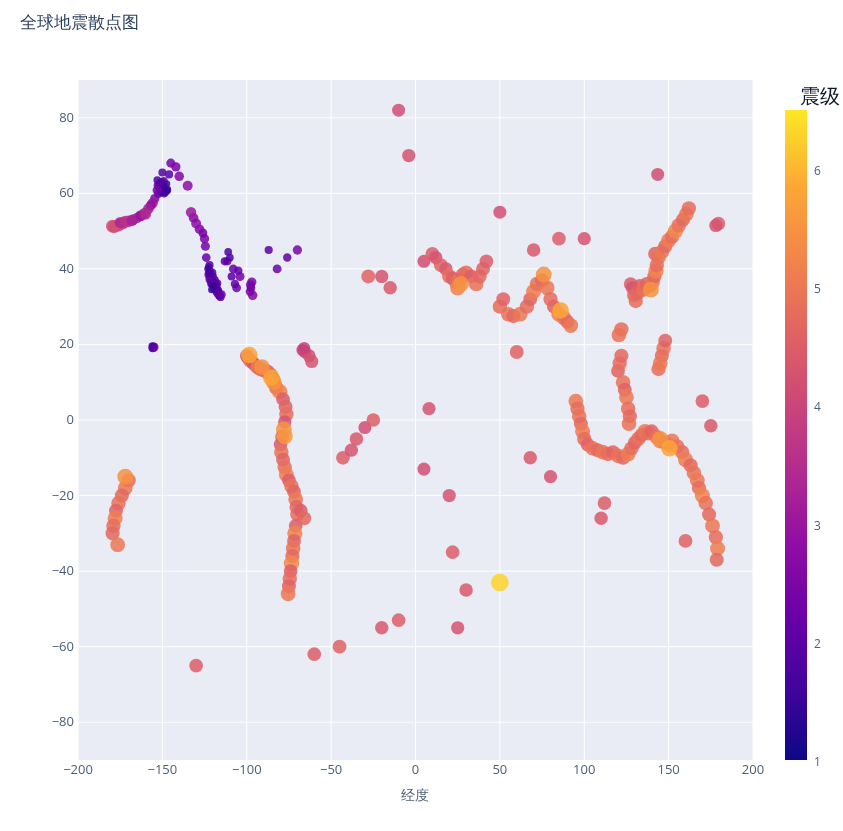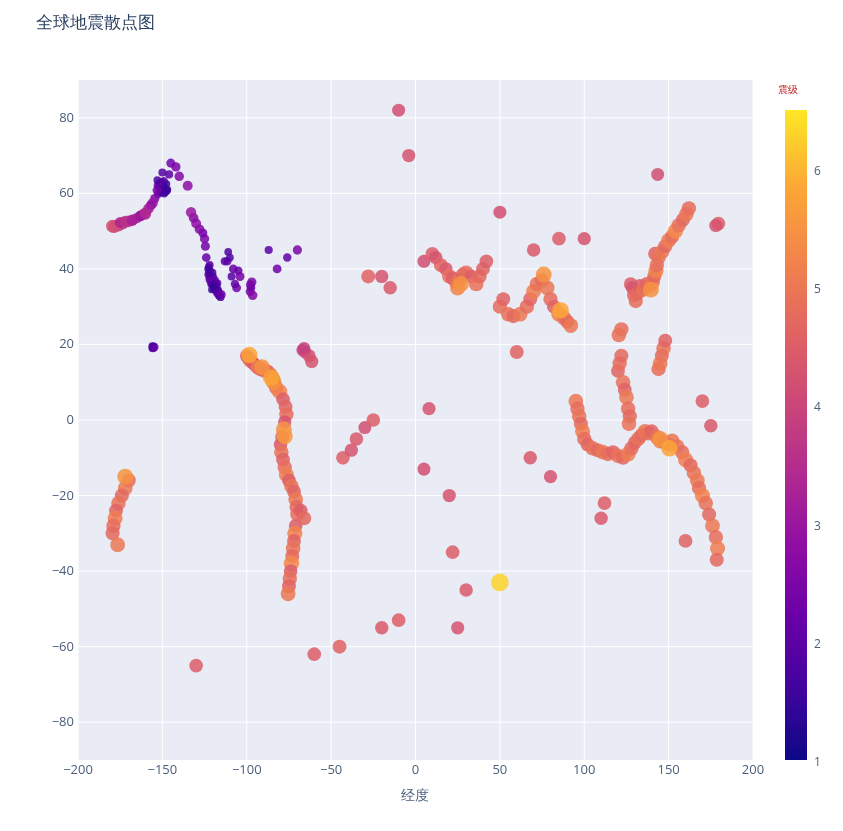--- a/index.html
+++ b/index.html
@@ -1,24 +1,24 @@
 <!DOCTYPE html>
 <html><head>
 <meta charset="utf-8">
 <style>
   html,body{margin:0;padding:0;background:#fff;font-family:"Open Sans",Arial,sans-serif;color:#2a3f5f;}
   .chart-wrap{position:relative;width:843px;height:831px;}
-  .title{position:absolute;left:20px;top:10px;font-size:17px;color:#2a3f5f;margin-left:16px;}
+  .title{position:absolute;left:20px;top:10px;font-size:17px;color:#2a3f5f;}
   .plot-area{position:absolute;left:78px;top:80px;width:675px;height:680px;background:#e9ecf5;}
   .plot-svg{position:absolute;left:0;top:0;width:100%;height:100%;}
   .grid line{stroke:#fff;stroke-width:1;}
   .tick-label{font-size:13px;fill:#4a5e7a;}
   .axis-label{font-size:14px;fill:#4a5e7a;text-anchor:middle;}
   .cbar{position:absolute;left:785px;top:110px;width:22px;height:650px;}
-  .cbar-title{position:absolute;left:778px;top:82px;font-size:10px;color:#b91c1c;}
+  .cbar-title{position:absolute;left:800px;top:82px;font-size:20px;color:#0f172a;}
   .cbar-tick{position:absolute;left:814px;font-size:12px;color:#4a5e7a;}
   circle.pt{fill-opacity:0.85;}
 </style>
 </head>
 <body>
 
 <div class="chart-wrap">
   <div class="title">全球地震散点图</div>
   <div class="plot-area">
     <svg id="plot" class="plot-svg" viewBox="0 0 675 680">

